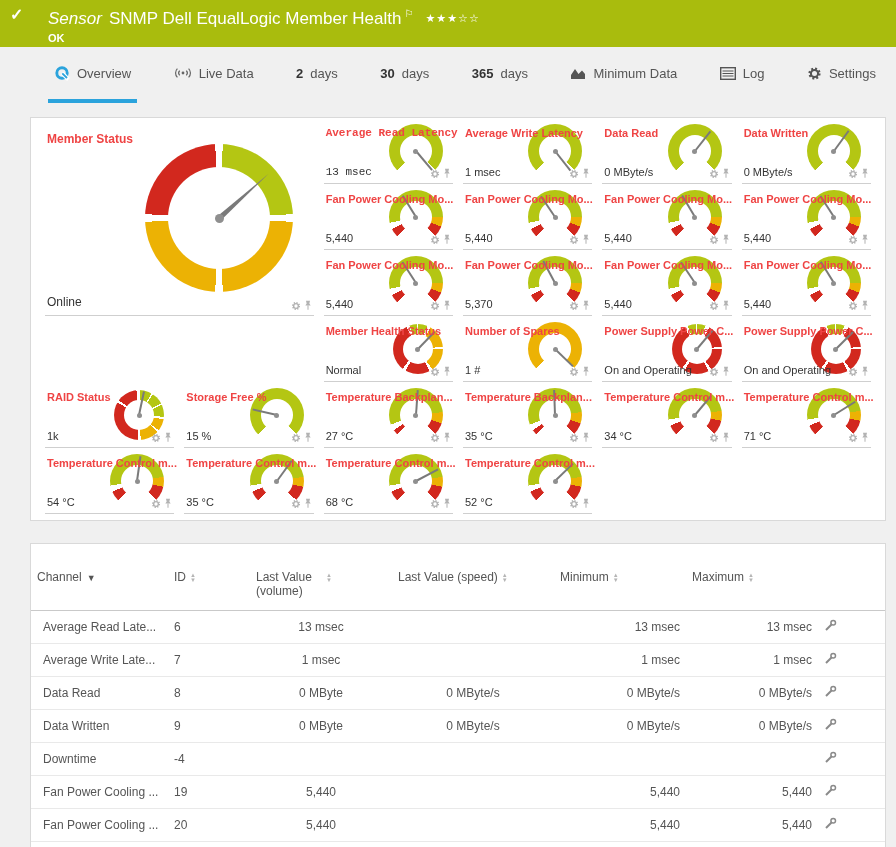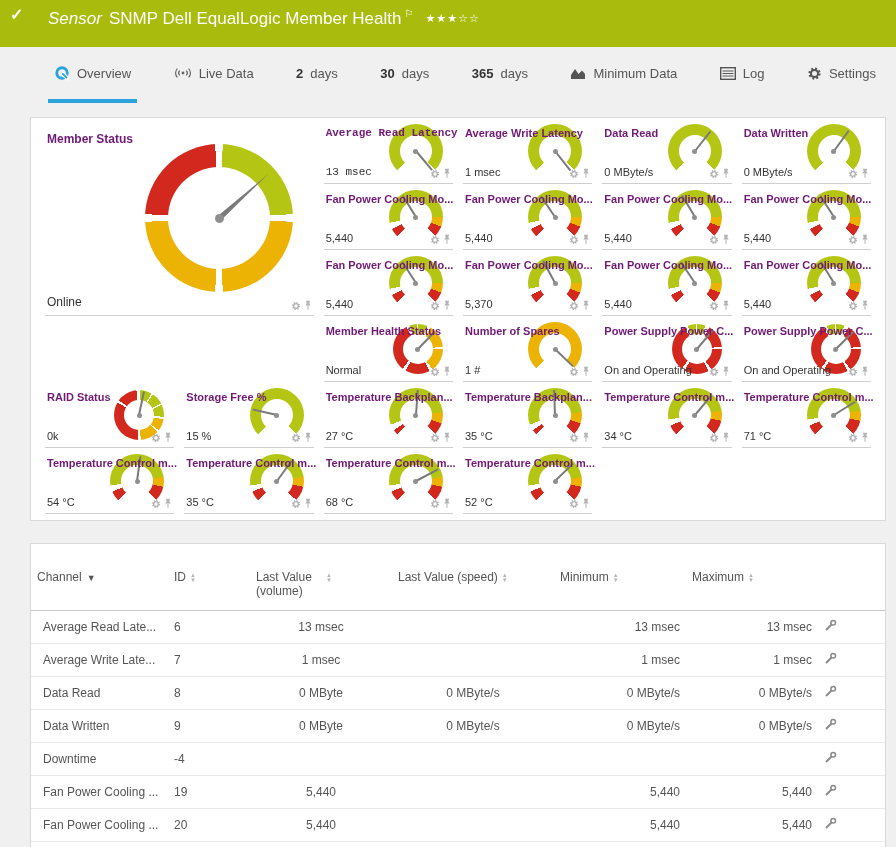--- a/index.html
+++ b/index.html
@@ -23,21 +23,21 @@
   .ticon{display:flex;align-items:center;}
   .ticon svg{display:block;}
   
   .panel{background:#fff;border:1px solid #d9d9d9;margin:0 10px 0 30px;}
   .gauges-panel{margin-top:14px;}
   .table-panel{margin-top:22px;min-height:310px;padding-bottom:10px;}
   
   .gauge-grid{display:grid;grid-template-columns:repeat(6,1fr);grid-auto-rows:66px;
               column-gap:10px;padding:0 14px 6px 14px;}
   .gcell{position:relative;border-bottom:1px solid #cfcfcf;}
-  .glabel{position:absolute;top:9px;left:2px;font-size:11px;font-weight:bold;color:#701a75;
+  .glabel{position:absolute;top:9px;left:2px;font-size:11px;font-weight:bold;color:#ef4444;
           white-space:nowrap;z-index:3;}
   .gvalue{position:absolute;bottom:5px;left:2px;font-size:11px;color:#333;z-index:3;white-space:nowrap;}
   .big .glabel{font-size:12px;top:14px;}
   .big .gvalue{font-size:12px;bottom:6px;}
   .cellicons{position:absolute;right:2px;bottom:4px;display:flex;gap:3px;z-index:4;align-items:flex-end;}
   .cellicons span{display:flex;cursor:pointer;}
   .gauge{position:absolute;z-index:2;}
   .g-ring{position:absolute;inset:0;border-radius:50%;}
   .g-hole{position:absolute;border-radius:50%;background:#fff;}
   .g-needle{position:absolute;background:#7a7a7a;}
@@ -62,20 +62,21 @@
 <body>
 
 <div class="page">
 
   <header class="topbar">
     <span class="check">✓</span>
     <div class="titleblock">
       <div class="titleline">
         <span class="sensor-word">Sensor</span><span class="sensor-name">SNMP Dell EqualLogic Member Health</span><span class="flag">⚐</span><span class="stars">★★★☆☆</span>
       </div>
+      <div class="okline">OK</div>
     </div>
   </header>
 
   <nav class="tabbar" id="tabbar">
       <div class="tab active">
         <span class="ticon">
           <svg width="16" height="16" viewBox="0 0 16 16">
             <circle cx="8" cy="8" r="5.2" fill="none" stroke="#2ba3dc" stroke-width="2.9"></circle>
             <line x1="8" y1="8" x2="14.5" y2="14.5" stroke="#fff" stroke-width="4"></line>
             <line x1="8.3" y1="8.3" x2="13" y2="13" stroke="#2ba3dc" stroke-width="1.8"></line>
@@ -551,21 +552,21 @@
           </div>
         </div>
         <div class="gcell" style="grid-area: 5 / 1 / span 1 / span 1;">
           <div class="glabel">RAID Status</div>
           <div class="gauge" style="width: 50px; height: 50px; right: 10px; top: 8px;">
             <div class="g-ring" style="background: conic-gradient(transparent 0deg, transparent 2deg, rgb(180, 198, 19) 2deg, rgb(180, 198, 19) 30deg, transparent 30deg, transparent 34deg, rgb(180, 198, 19) 34deg, rgb(180, 198, 19) 62deg, transparent 62deg, transparent 66deg, rgb(180, 198, 19) 66deg, rgb(180, 198, 19) 94deg, transparent 94deg, transparent 100deg, rgb(236, 178, 4) 100deg, rgb(236, 178, 4) 128deg, transparent 128deg, transparent 132deg, rgb(236, 178, 4) 132deg, rgb(236, 178, 4) 176deg, transparent 176deg, transparent 182deg, rgb(210, 40, 30) 182deg, rgb(210, 40, 30) 300deg, transparent 300deg, transparent 306deg, rgb(210, 40, 30) 306deg, rgb(210, 40, 30) 354deg, transparent 354deg, transparent 360deg);"></div>
             <div class="g-hole" style="inset: 10px;"></div>
             <div class="g-needle" style="width: 2px; height: 24px; left: calc(50% - 1px); top: 1px; transform-origin: 50% 100%; transform: rotate(12deg);"></div>
             <div class="g-pivot" style="width: 5px; height: 5px; left: calc(50% - 2.5px); top: calc(50% - 2.5px);"></div>
           </div>
-          <div class="gvalue">0k</div>
+          <div class="gvalue">1k</div>
           <div class="cellicons">
             <span>
               <svg width="10" height="10" viewBox="0 0 16 16">
                 <circle cx="8" cy="8" r="5" fill="none" stroke="#b3b3b3" stroke-width="3" stroke-dasharray="1.96 1.96"></circle>
                 <circle cx="8" cy="8" r="3.8" fill="none" stroke="#b3b3b3" stroke-width="2.2"></circle>
               </svg>
             </span>
             <span>
               <svg width="8" height="11" viewBox="0 0 10 14">
                 <path d="M2.4 1 h5.2 l-0.9 3.4 1.7 2.6 h-6.8 l1.7 -2.6 z" fill="#b3b3b3"></path>

